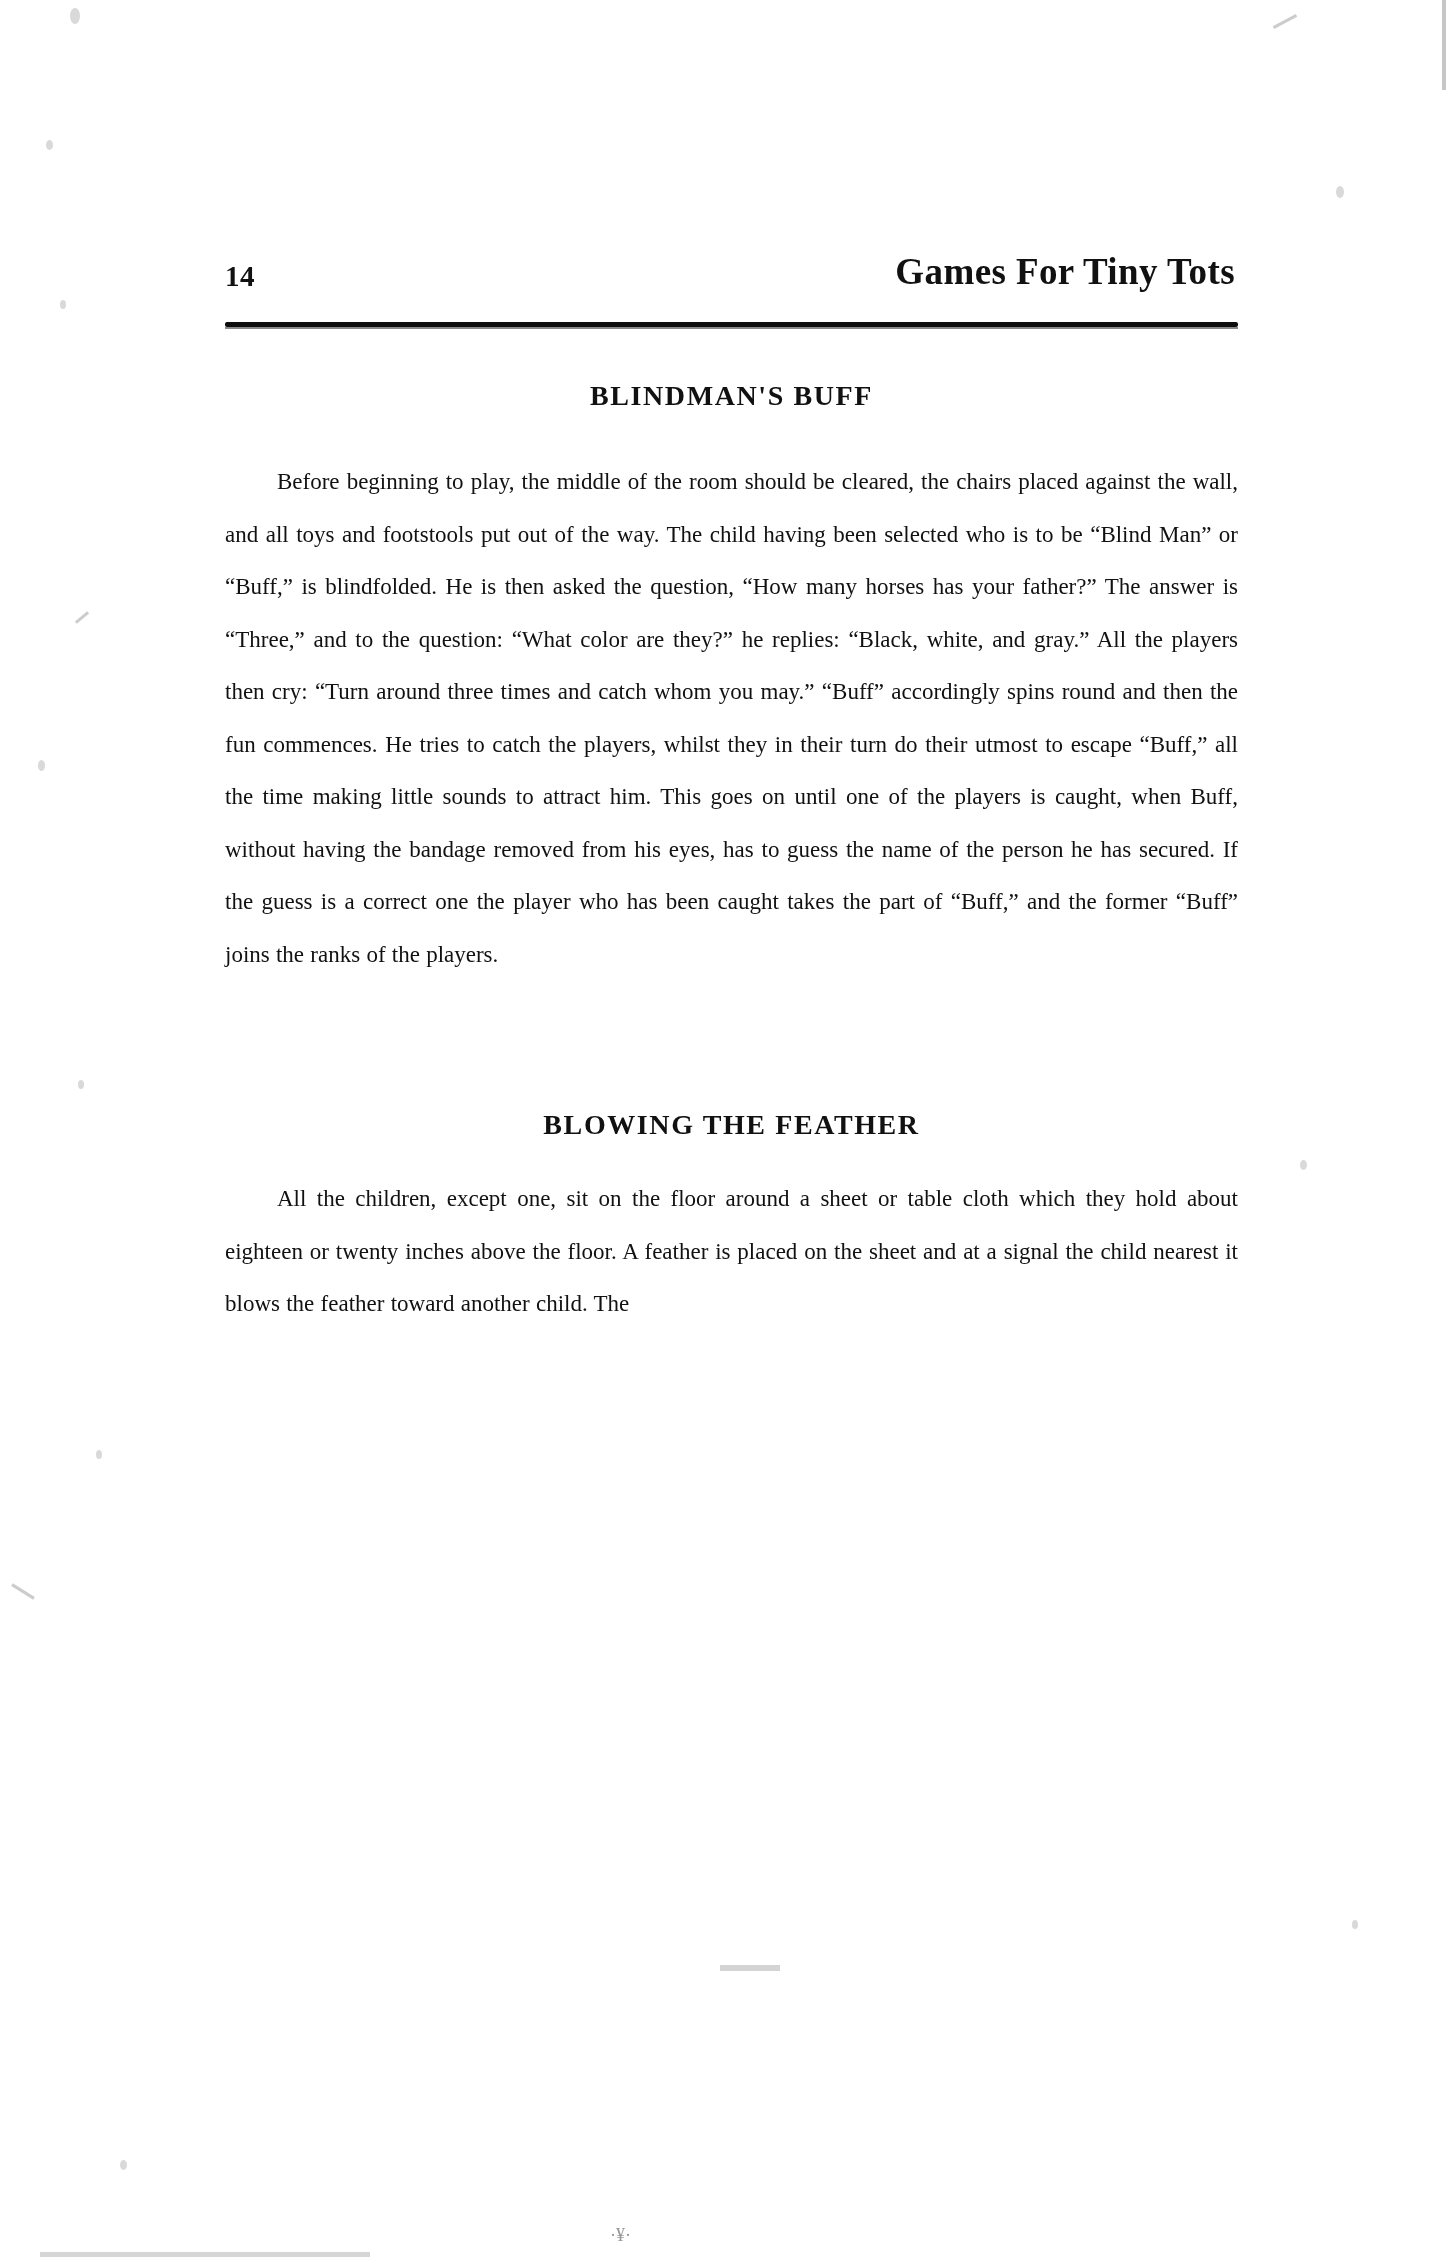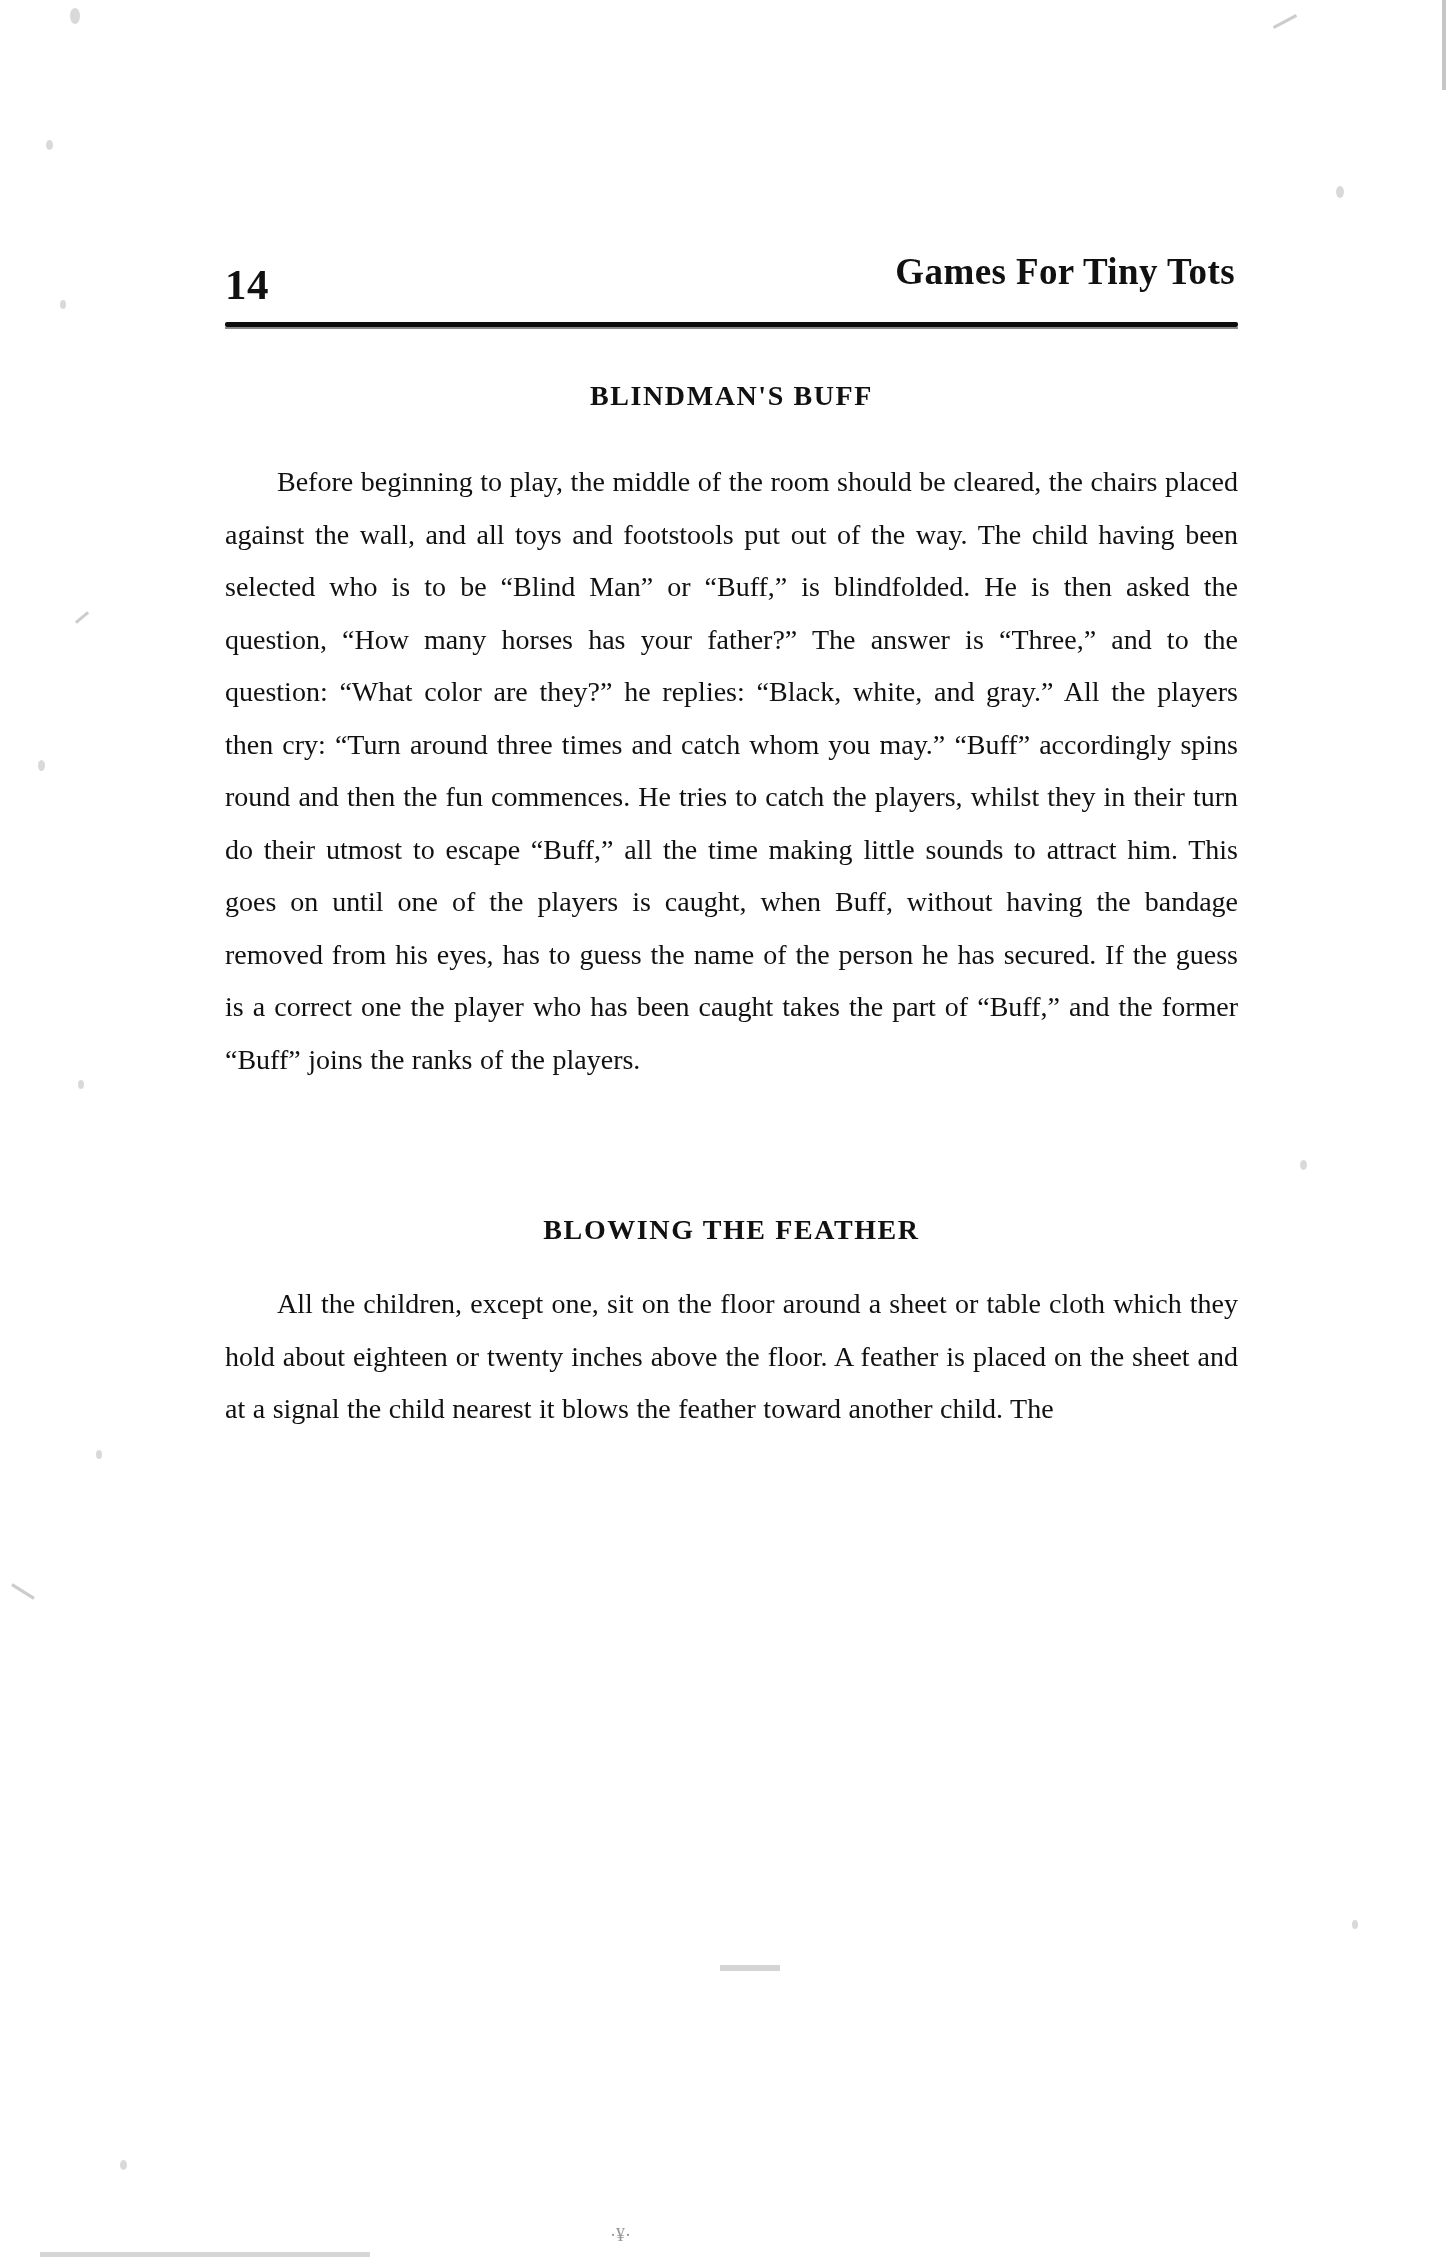--- a/index.html
+++ b/index.html
@@ -44,21 +44,21 @@
     top: 250px;
     width: 1010px;
     height: 62px;
   }
   .folio {
     position: absolute;
     left: 0;
     top: 10px;
     font-family: "Liberation Serif", serif;
     font-weight: bold;
-    font-size: 43px;
+    font-size: 29px;
     letter-spacing: 0.5px;
   }
   .book-title {
     position: absolute;
     left: 0;
     top: 0;
     width: 1010px;
     text-align: right;
     font-family: "Liberation Serif", serif;
     font-weight: bold;
@@ -102,21 +102,21 @@
     margin: 0 0 44px 0;
   }
   .section-title.second {
     margin-top: 128px;
     margin-bottom: 32px;
   }
 
   p.body {
     margin: 0;
     font-family: "Liberation Serif", serif;
-    font-size: 28px;
+    font-size: 23px;
     line-height: 52.5px;
     text-align: justify;
     text-justify: inter-word;
     text-indent: 52px;
     word-spacing: 0.5px;
   }
 
   
   p.body, .section-title, .book-title, .folio {
     -webkit-font-smoothing: antialiased;

